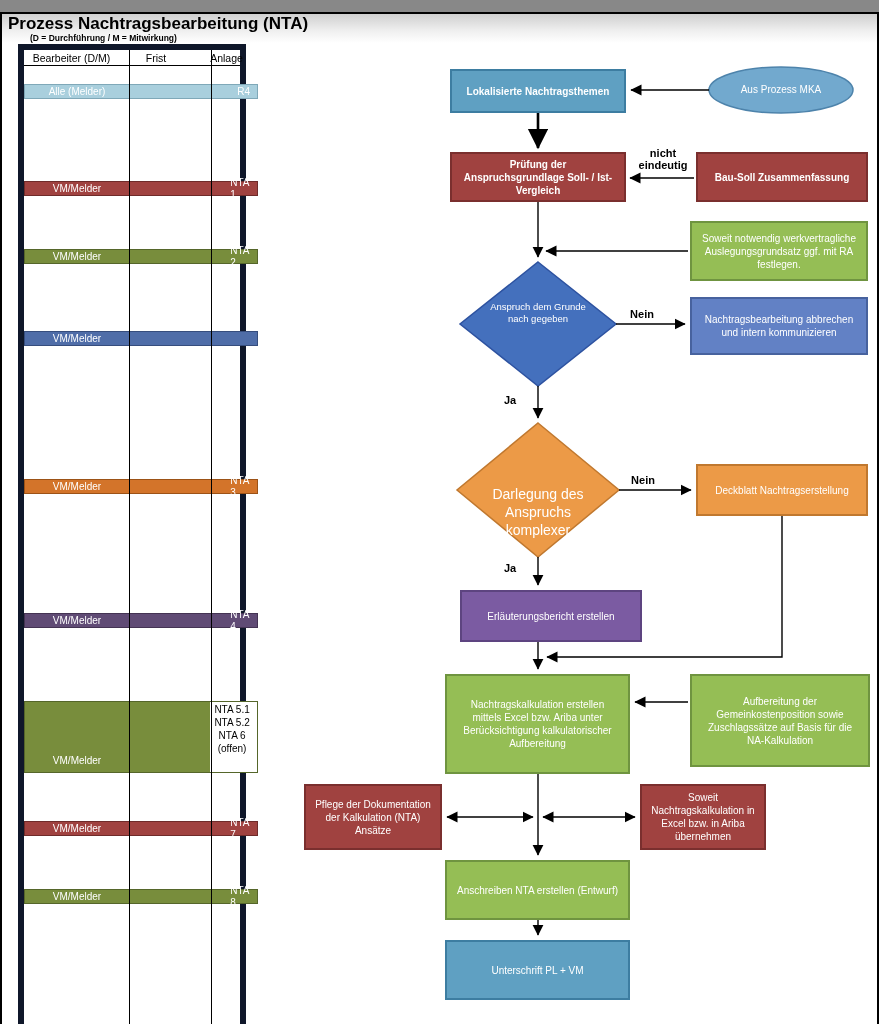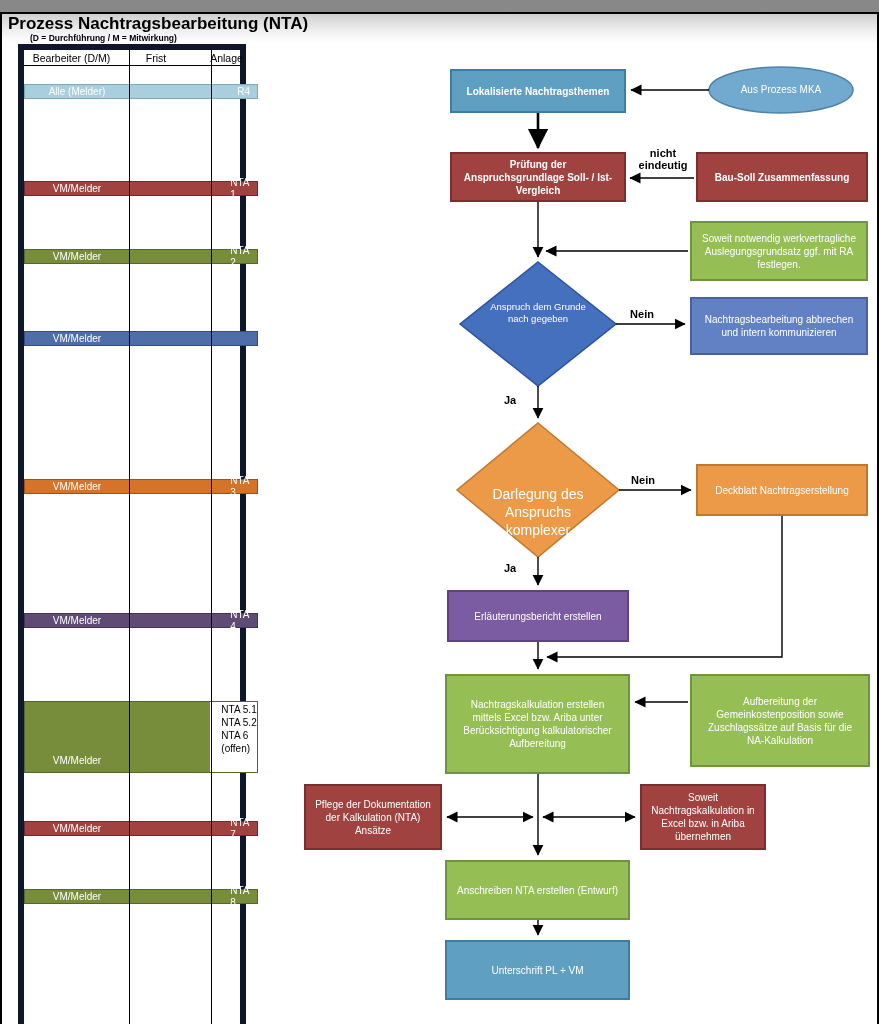--- a/index.html
+++ b/index.html
@@ -29,21 +29,21 @@
     color:#fff; font-size:10px; line-height:12px; }
   .bg-lightblue { background:#a9cfdd; border:1px solid #7fa8b8; }
   .bg-red      { background:#a04240; border:1px solid #6f2b2a; }
   .bg-olive    { background:#788d3c; border:1px solid #55662a; }
   .bg-blue     { background:#4f6da8; border:1px solid #364d7d; }
   .bg-orange   { background:#d3742a; border:1px solid #9c5216; }
   .bg-purple   { background:#604b75; border:1px solid #443353; }
   .band7 { height:72px; }
   .band7 .bc.c1 { align-items:flex-end; padding-bottom:5px; }
   .band7 .bc.c3 { background:#fff; color:#000; align-items:flex-start; justify-content:flex-start;
-    padding:1px 0 0 11px; white-space:pre-line; text-align:left; font-size:10px; line-height:13px; }
+    padding:1px 0 0 4px; white-space:pre-line; text-align:center; font-size:10px; line-height:13px; }
 
   
   .flow-svg { position:absolute; left:0; top:0; z-index:1; }
   .flow-svg line, .flow-svg polyline { stroke:#000; stroke-width:1.4; fill:none; }
   .flow-svg .thick { stroke-width:2.6; }
 
   .node { position:absolute; box-sizing:border-box; display:flex; align-items:center; justify-content:center;
     text-align:center; color:#fff; font-size:10px; line-height:1.3; padding:2px 8px; z-index:2; }
   .n-blue     { background:#5fa0c2; border:2px solid #3d7da1; }
   .n-red      { background:#a04240; border:2px solid #7a2f2e; }
@@ -175,21 +175,21 @@
   <div class="edge-label" style="left:500px; top:382px; width:20px;">Ja</div>
 
   <div class="diamond-label" style="left:480px; top:473px; width:116px; font-size:14px;">Darlegung des Anspruchs komplexer</div>
 
   <div class="edge-label" style="left:627px; top:462px; width:32px;">Nein</div>
 
   <div class="node n-orange" style="left:696px; top:452px; width:172px; height:52px;">Deckblatt Nachtragserstellung</div>
 
   <div class="edge-label" style="left:500px; top:550px; width:20px;">Ja</div>
 
-  <div class="node n-purple" style="left:447px; top:578px; width:182px; height:52px;">Erläuterungsbericht erstellen</div>
+  <div class="node n-purple" style="left:460px; top:578px; width:182px; height:52px;">Erläuterungsbericht erstellen</div>
 
   <div class="node n-green" style="left:445px; top:662px; width:185px; height:100px;">Nachtragskalkulation erstellen mittels Excel bzw. Ariba unter Berücksichtigung kalkulatorischer Aufbereitung</div>
 
   <div class="node n-green" style="left:690px; top:662px; width:180px; height:93px;">Aufbereitung der Gemeinkostenposition sowie Zuschlagssätze auf Basis für die NA-Kalkulation</div>
 
   <div class="node n-red" style="left:304px; top:772px; width:138px; height:66px;">Pflege der Dokumentation der Kalkulation (NTA) Ansätze</div>
 
   <div class="node n-red" style="left:640px; top:772px; width:126px; height:66px;">Soweit Nachtragskalkulation in Excel bzw. in Ariba übernehmen</div>
 
   <div class="node n-green" style="left:445px; top:848px; width:185px; height:60px;">Anschreiben NTA erstellen (Entwurf)</div>

